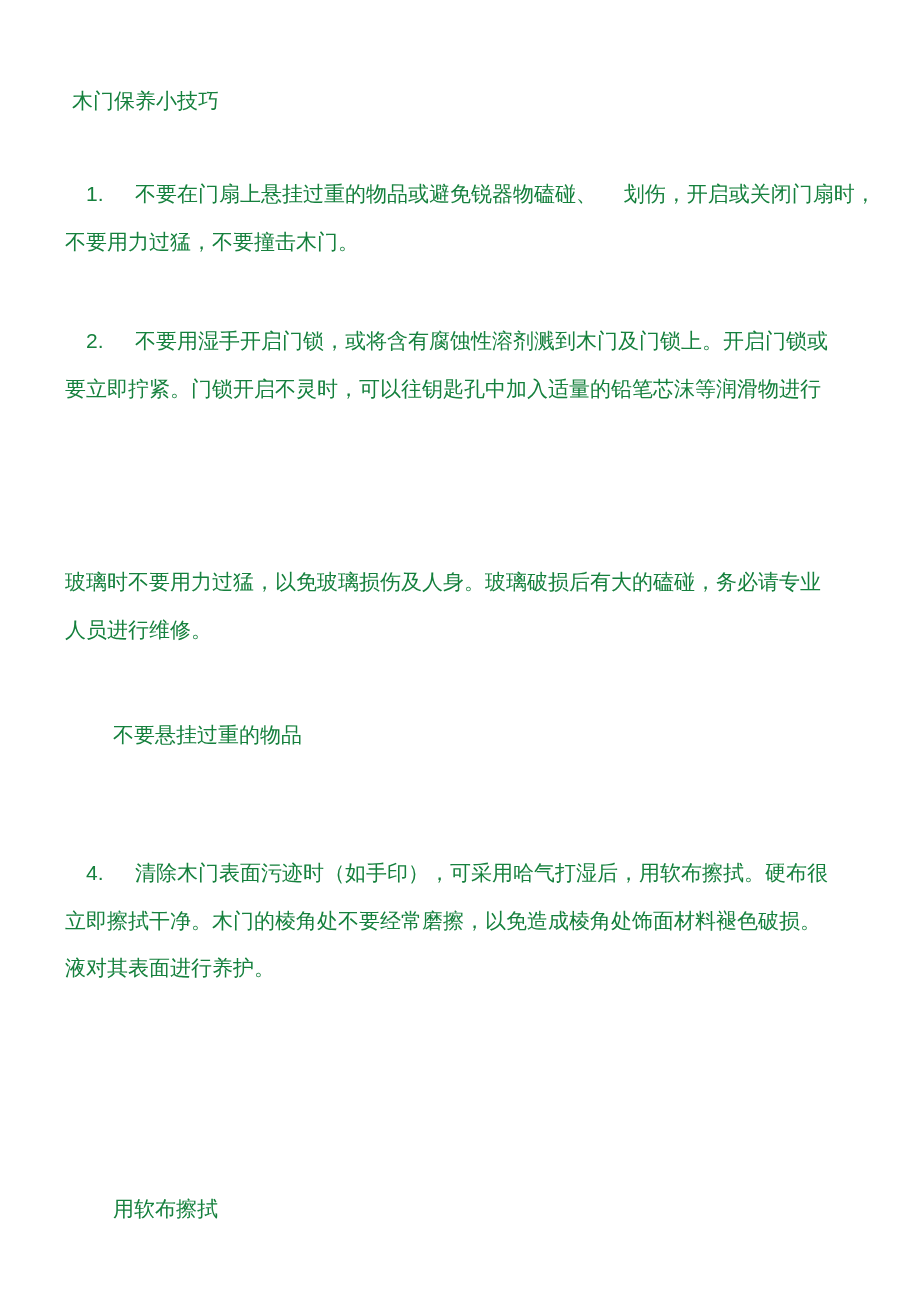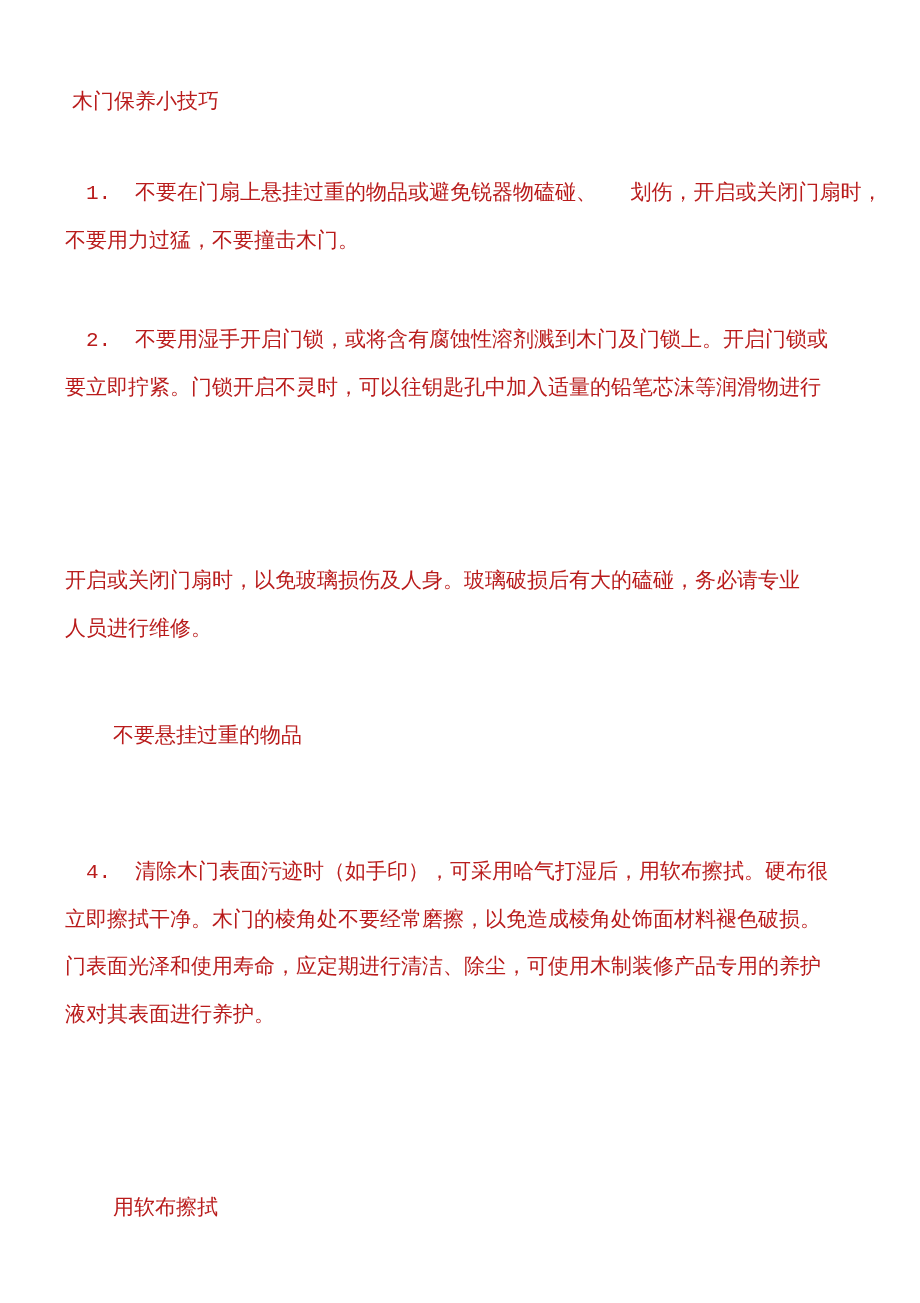--- a/index.html
+++ b/index.html
@@ -5,54 +5,53 @@
   html, body {
     margin: 0;
     padding: 0;
     background: #ffffff;
   }
   .page {
     position: relative;
     width: 920px;
     height: 1303px;
     background: #ffffff;
-    color: #b91c1c;
+    color: #15803d;
     font-family: "Liberation Sans", "DejaVu Sans", sans-serif;
     font-size: 21px;
     overflow: hidden;
   }
   .block {
     position: absolute;
     left: 65px;
     line-height: 47.5px;
     white-space: nowrap;
   }
   .line {
     white-space: nowrap;
-    font-family: Liberation Mono, monospace;
   }
   .title-block {
     left: 72px;
     top: 77px;
   }
   .caption-block {
     left: 113px;
   }
   .num {
     display: inline-block;
     width: 49px;
     padding-left: 21px;
     white-space: nowrap;
   }
   .p1 { top: 170px; }
   .p2 { top: 317px; }
   .p3 { top: 558px; }
   .cap1 { top: 711px; }
   .p4 { top: 849px; }
-  .cap2 { top: 1185px; font-family: Liberation Mono, monospace; }
+  .cap2 { top: 1185px; }
 </style>
 </head>
 <body>
 
 <div class="page">
 
   <div class="block title-block">木门保养小技巧</div>
 
   <div class="block p1">
     <div class="line">
@@ -62,30 +61,29 @@
   </div>
 
   <div class="block p2">
     <div class="line">
       <span class="num">2.</span><span>不要用湿手开启门锁，或将含有腐蚀性溶剂溅到木门及门锁上。开启门锁或</span>
     </div>
     <div class="line">要立即拧紧。门锁开启不灵时，可以往钥匙孔中加入适量的铅笔芯沫等润滑物进行</div>
   </div>
 
   <div class="block p3">
-    <div class="line">开启或关闭门扇时，以免玻璃损伤及人身。玻璃破损后有大的磕碰，务必请专业</div>
+    <div class="line">玻璃时不要用力过猛，以免玻璃损伤及人身。玻璃破损后有大的磕碰，务必请专业</div>
     <div class="line">人员进行维修。</div>
   </div>
 
   <div class="block caption-block cap1">不要悬挂过重的物品</div>
 
   <div class="block p4">
     <div class="line">
       <span class="num">4.</span><span>清除木门表面污迹时（如手印），可采用哈气打湿后，用软布擦拭。硬布很</span>
     </div>
     <div class="line">立即擦拭干净。木门的棱角处不要经常磨擦，以免造成棱角处饰面材料褪色破损。</div>
-    <div class="line">门表面光泽和使用寿命，应定期进行清洁、除尘，可使用木制装修产品专用的养护</div>
     <div class="line">液对其表面进行养护。</div>
   </div>
 
   <div class="block caption-block cap2">用软布擦拭</div>
 
 </div>
 
 </body></html>

